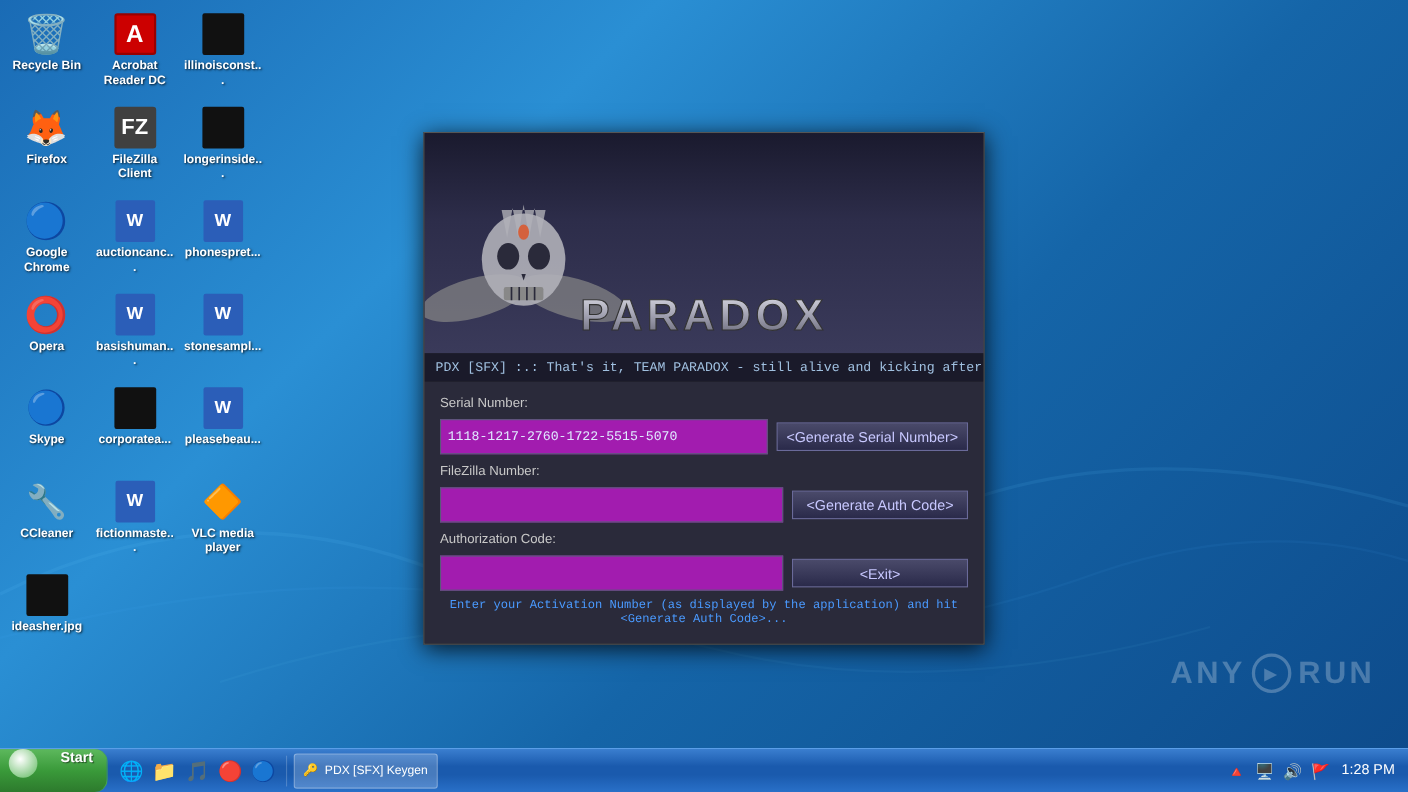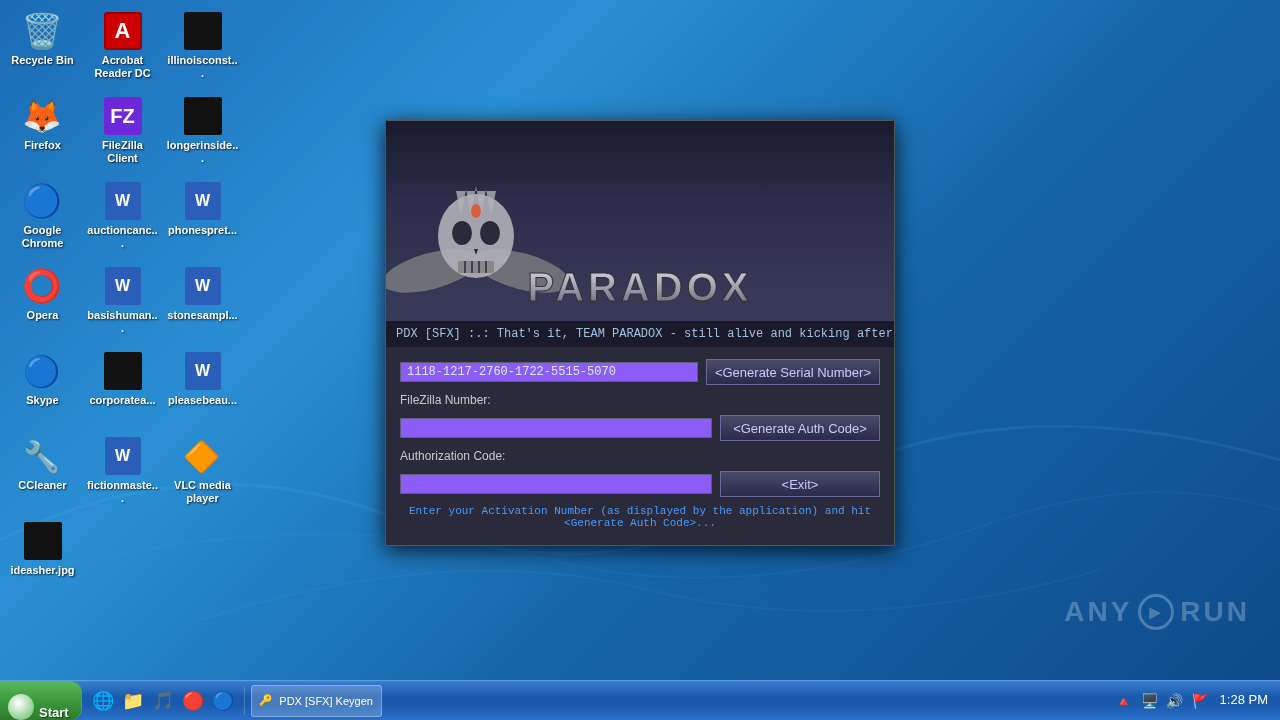--- a/index.html
+++ b/index.html
@@ -84,21 +84,21 @@
     .icon-black-sq {
       width: 38px; height: 38px;
       background: #111;
       border-radius: 2px;
     }
     
     .icon-firefox { font-size: 32px; }
     
     .icon-filezilla {
       width: 38px; height: 38px;
-      background: #6d28d9;
+      background: #404040;
       border-radius: 3px;
       display: flex; align-items: center; justify-content: center;
       font-size: 20px; color: white; font-weight: bold;
     }
     
     .icon-chrome { font-size: 32px; }
     
     .icon-word {
       width: 36px; height: 38px;
       background: #2b5eb8;
@@ -142,22 +142,22 @@
       display: flex;
       align-items: center;
       z-index: 100;
     }
     .start-button {
       height: 100%;
       padding: 0 12px 0 8px;
       background: linear-gradient(to bottom, #5db85d 0%, #3a9a3a 50%, #2d7a2d 100%);
       border-right: 1px solid #4aaa4a;
       display: flex;
-      align-items: flex-end;
-      gap: 5px;
+      align-items: flex-start;
+      gap: 21px;
       cursor: pointer;
       border-radius: 0 12px 12px 0;
       margin-right: 4px;
     }
     .start-button .start-orb {
       width: 26px; height: 26px;
       background: radial-gradient(circle at 40% 35%, #ffffff, #5db85d);
       border-radius: 50%;
     }
     .start-button span {
@@ -264,22 +264,22 @@
       margin-bottom: 8px;
       gap: 8px;
     }
     .form-label {
       color: #c8c8c8;
       font-size: 12px;
       min-width: 120px;
     }
     .form-input {
       flex: 1;
-      height: 20px;
-      background: #8b5cf6;
+      height: 32px;
+      background: #a21caf;
       border: 1px solid #5a5a7a;
       color: #e0e8ff;
       font-size: 12px;
       padding: 0 6px;
       font-family: 'Courier New', monospace;
     }
     .form-button {
       height: 26px;
       min-width: 160px;
       background: linear-gradient(to bottom, #4a4a6a, #2a2a4a);
@@ -490,20 +490,23 @@
     </div>
   </div>
 
   <div class="keygen-info-bar">
     <span>PDX [SFX] :.: That's it, TEAM PARADOX - still alive and kicking after 7 years of b</span>
   </div>
 
   <div class="keygen-form">
 
     <div class="form-row">
+      <div class="form-label">Serial Number:</div>
+    </div>
+    <div class="form-row">
       <input class="form-input" type="text" value="1118-1217-2760-1722-5515-5070" readonly="" style="">
       <button class="form-button">&lt;Generate Serial Number&gt;</button>
     </div>
 
     <div class="form-row">
       <div class="form-label">FileZilla Number:</div>
     </div>
     <div class="form-row">
       <input class="form-input" type="text" value="" style="">
       <button class="form-button">&lt;Generate Auth Code&gt;</button>

